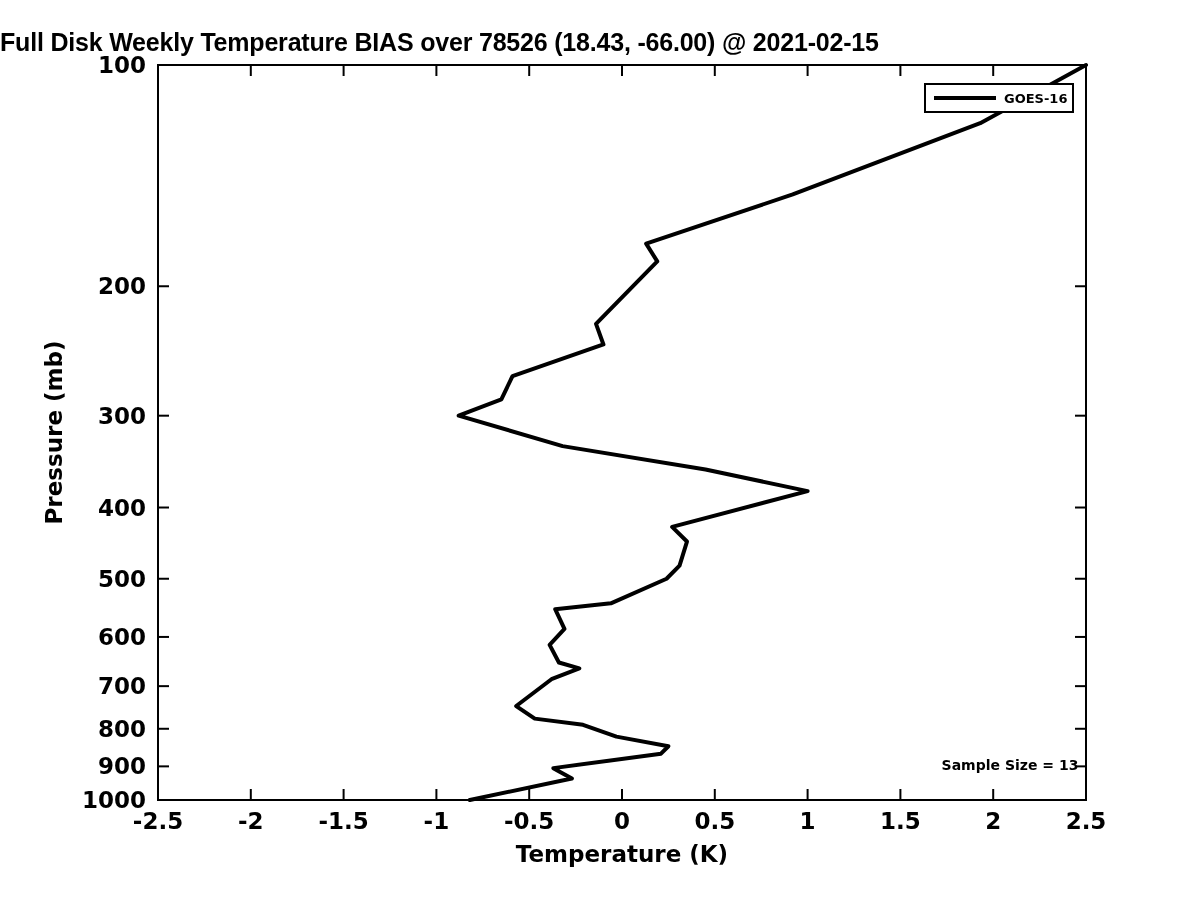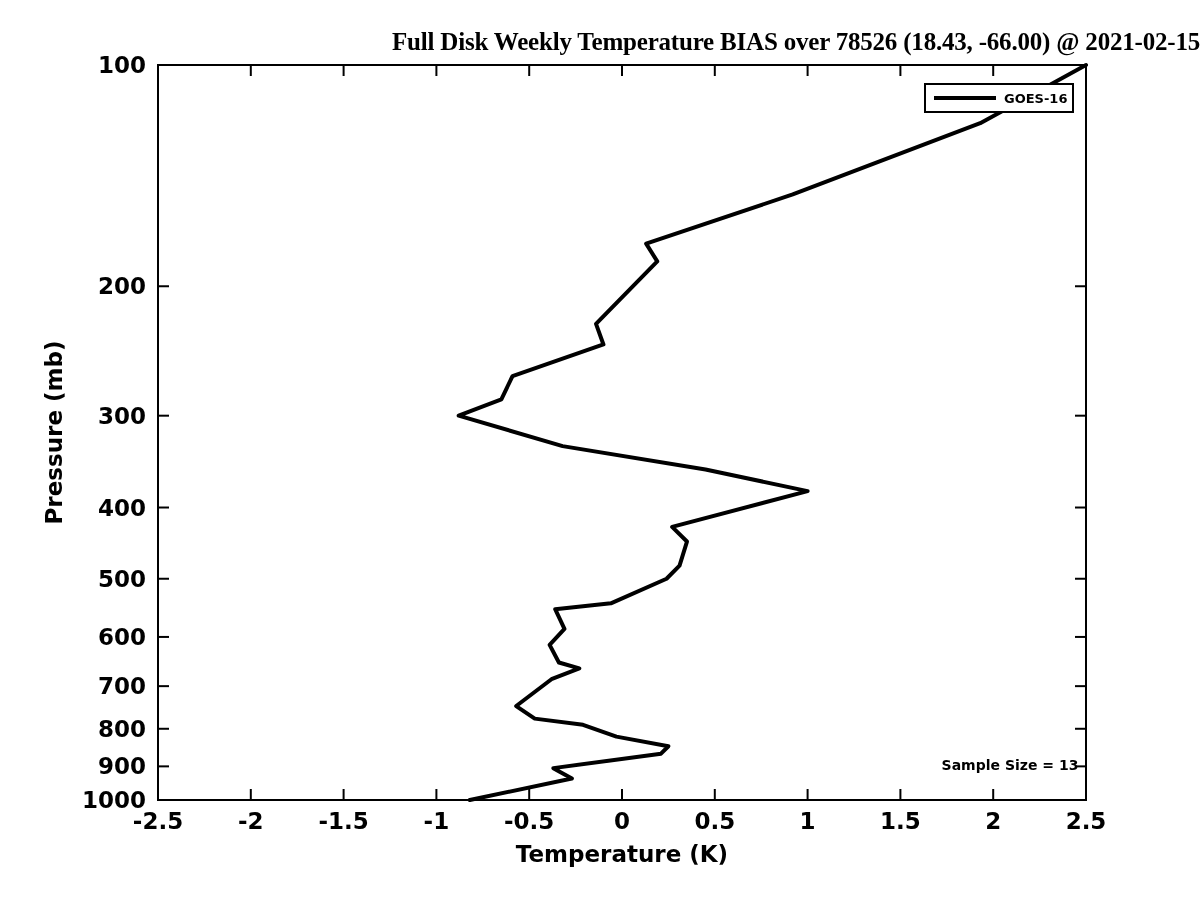--- a/index.html
+++ b/index.html
@@ -17,25 +17,25 @@
     position: relative;
     width: 1200px;
     height: 900px;
     background: #ffffff;
   }
   #chart-title {
     position: absolute;
     left: 0;
     top: 28px;
     width: 1200px;
-    text-align: right;
+    text-align: left;
     font-size: 25px;
     font-weight: bold;
     color: #000000;
-    font-family: Liberation Serif, serif;
+    font-family: Liberation Sans, sans-serif;
     letter-spacing: -0.2px;
     white-space: nowrap;
   }
   #plot-svg {
     position: absolute;
     left: 0;
     top: 0;
   }
   .axis-title {
     font-size: 23px;

